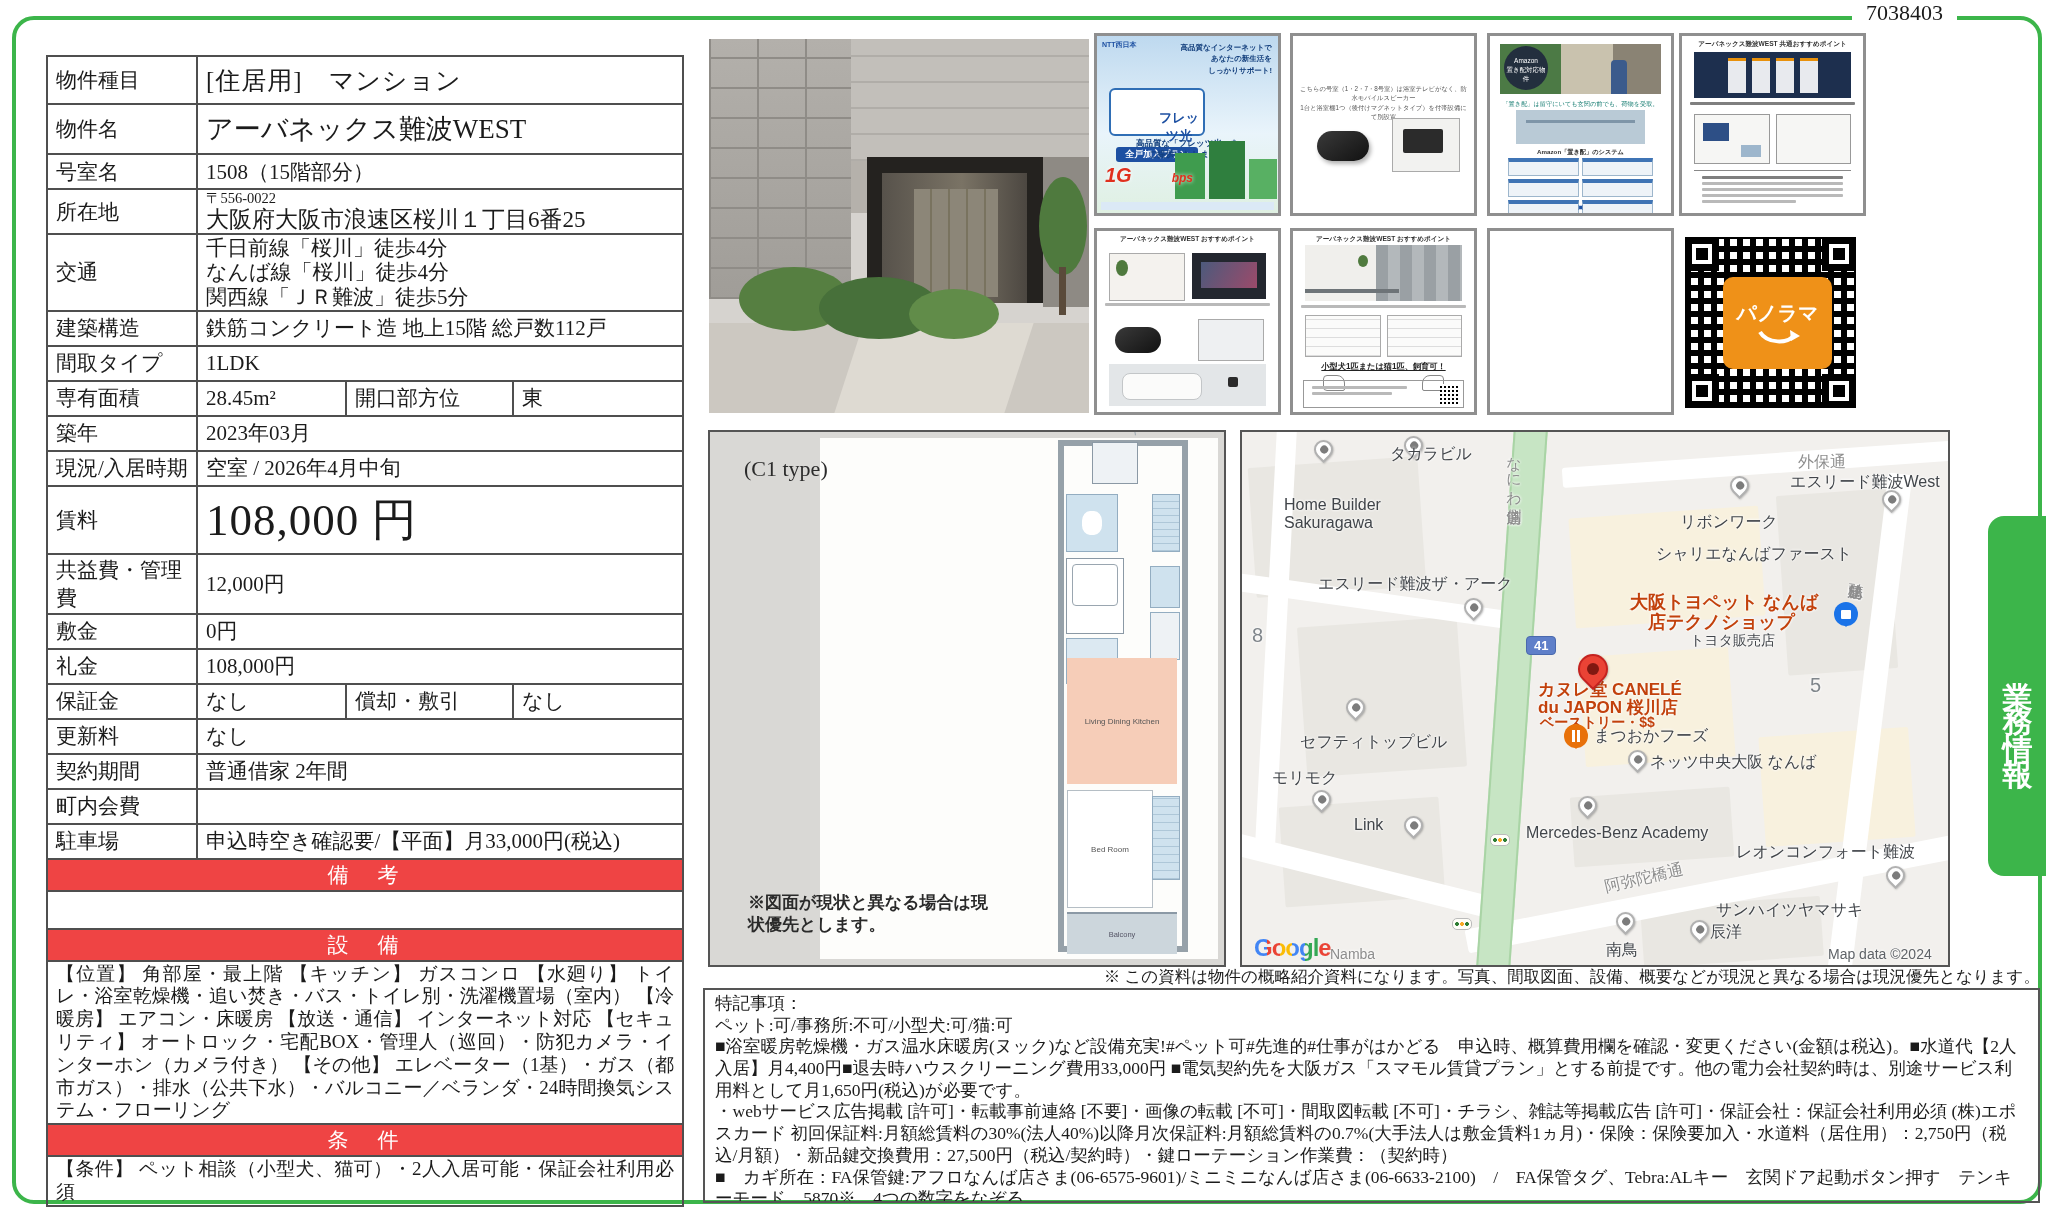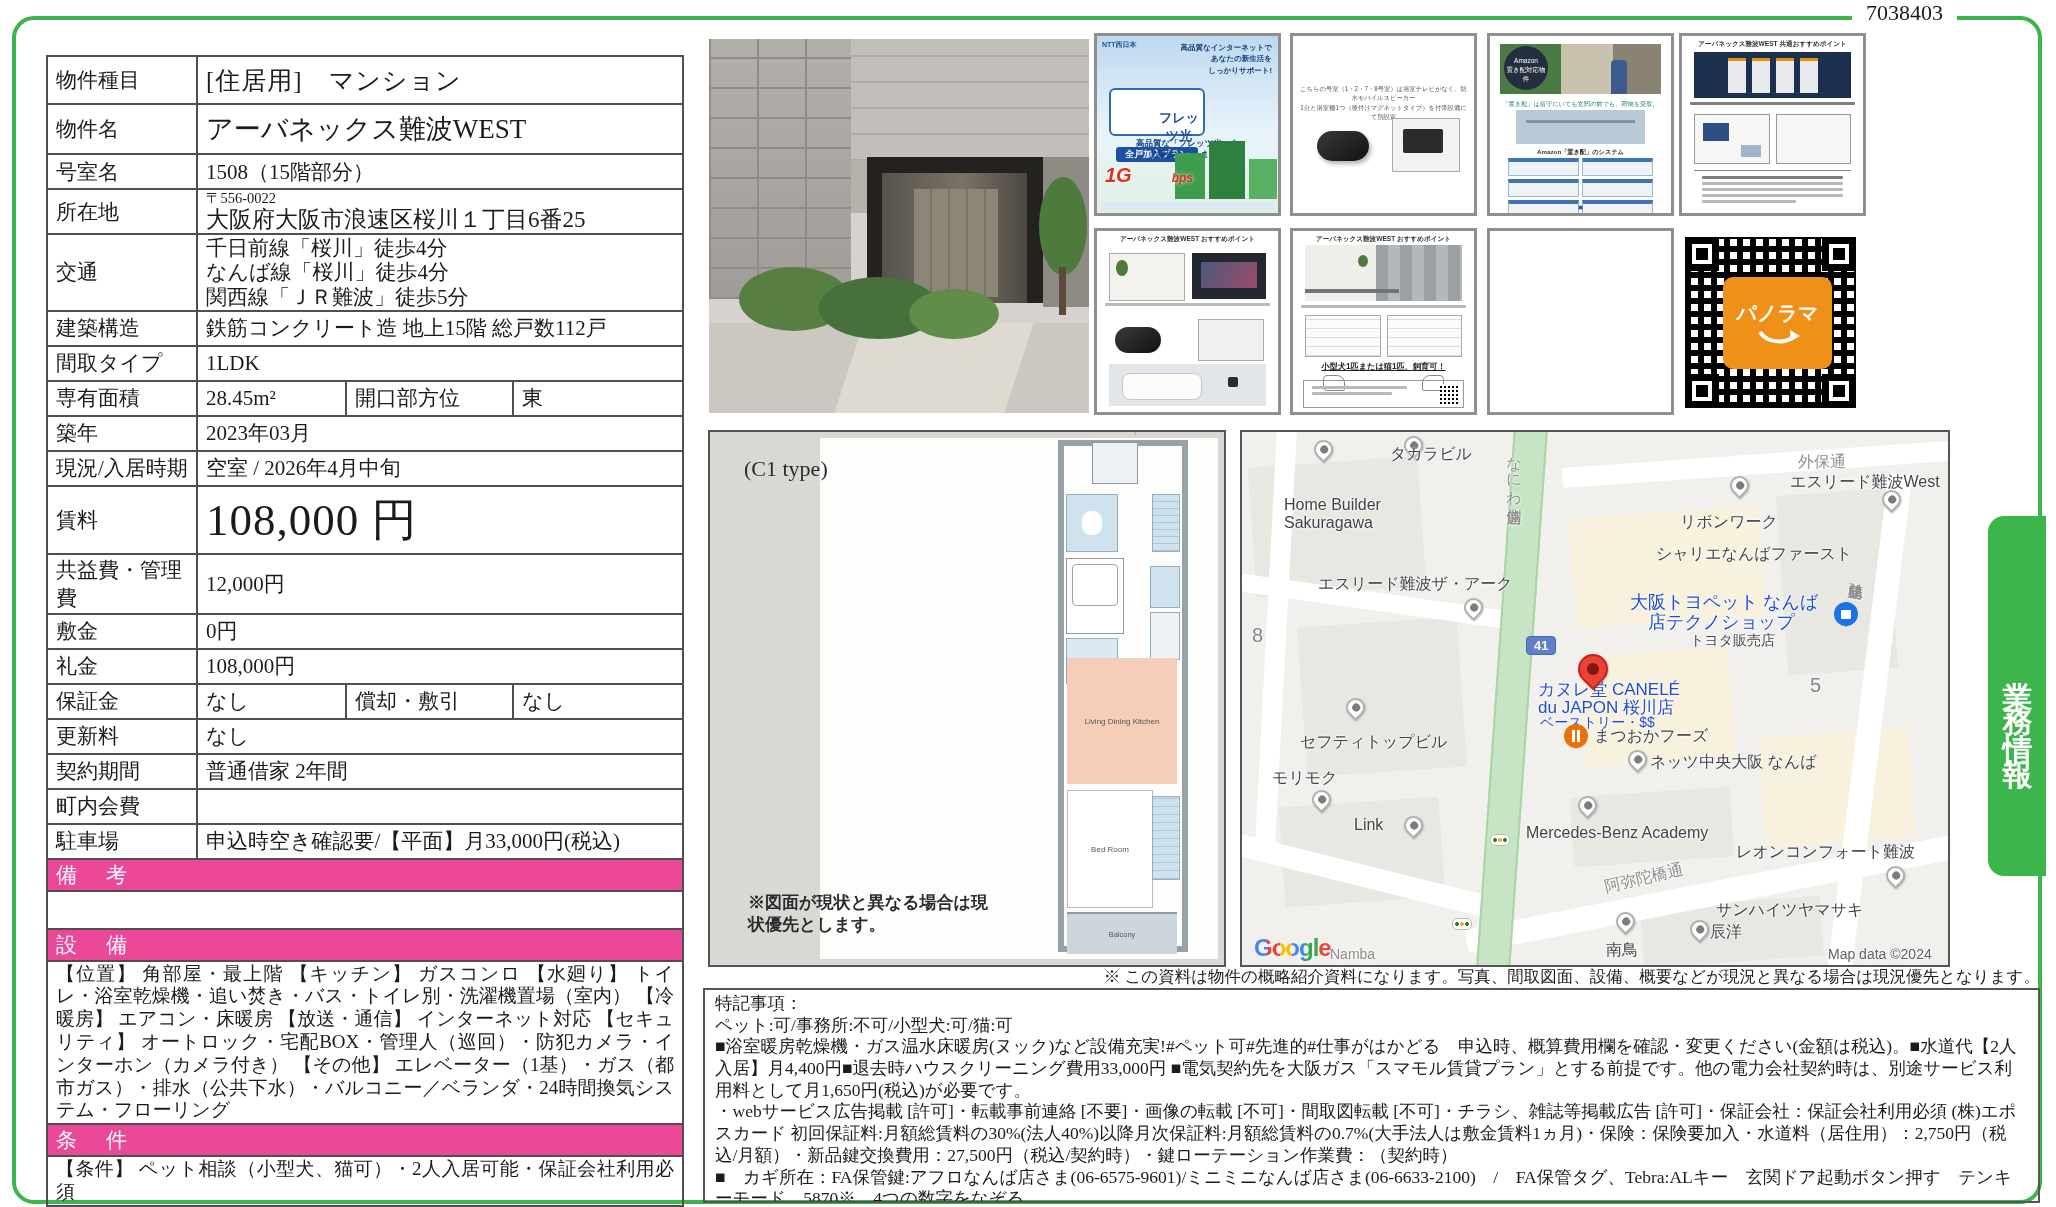--- a/index.html
+++ b/index.html
@@ -20,21 +20,21 @@
   table.spec td{border:2px solid #4f4f4f;padding:1px 8px;vertical-align:middle;overflow:hidden;}
   td.lbl{font-size:21px;}
   .row-type td{height:44px;} .big1{font-size:25px;letter-spacing:1px;}
   .row-name td{height:46px;} .big2{font-size:27px;}
   .row-std td{height:31px;}
   .postal{font-size:14.5px;line-height:1.1;}
   .addr{font-size:23px;line-height:1.1;}
   .row-access div{font-size:21px;line-height:1.15;}
   .row-rent td{height:64px;}
   .rentval{font-size:45px;letter-spacing:1px;padding-left:10px;}
-  td.sec{background:#ec4899;color:#fff;text-align:left;font-size:21px;height:27px;
+  td.sec{background:#ef4444;color:#fff;text-align:center;font-size:21px;height:27px;
          letter-spacing:4px;padding:0;}
   .row-remarks td{height:34px;}
   td.eqp{font-size:19px;line-height:1.2;text-align:justify;padding:4px 8px;}
   
   .photo{position:absolute;left:709px;top:39px;width:380px;height:374px;background:#d6d3cf;overflow:hidden;}
   .ph-facade{position:absolute;left:0;top:0;width:142px;height:260px;
      background:repeating-linear-gradient(0deg,#8f8c87 0 2px,transparent 2px 30px),
                 repeating-linear-gradient(90deg,#8f8c87 0 2px,transparent 2px 48px),
                 linear-gradient(180deg,#b3b0ab,#a09d98);}
   .ph-upper{position:absolute;left:142px;top:0;width:238px;height:122px;
@@ -187,21 +187,21 @@
        box-sizing:border-box;background:#f2f0ed;overflow:hidden;font-family:"Liberation Sans",sans-serif;}
   .blk{position:absolute;background:#e9e7e2;border-radius:2px;transform:rotate(-4deg);}
   .blk.c{background:#f8f1de;}
   .rd{position:absolute;background:#fff;border-radius:3px;}
   .rd-green{position:absolute;left:252px;top:-24px;width:30px;height:610px;background:#c7e5c4;
             border-left:2px solid #a9d4a5;border-right:2px solid #a9d4a5;transform:rotate(4deg);}
   .maplabel{position:absolute;color:#41454a;font-size:16px;white-space:nowrap;
             text-shadow:0 0 3px #fff,0 0 3px #fff;}
   .maplabel.sm{font-size:14px;}
   .maplabel.gray{color:#8d8d8d;}
-  .maplabel.orange{color:#1d4ed8;}
+  .maplabel.orange{color:#c2410c;font-weight:bold;}
   .maplabel.blocknum{color:#80868b;font-size:20px;}
   .pin{position:absolute;width:15px;height:15px;background:#fff;border:2px solid #b1b1b1;
        border-radius:50% 50% 50% 0;transform:rotate(-45deg);box-shadow:0 1px 2px rgba(0,0,0,.25);}
   .pin:after{content:"";position:absolute;inset:3.5px;background:#7c7c7c;border-radius:50%;}
   .pin.red{width:26px;height:26px;background:#ea4335;border-color:#c5221f;z-index:3;}
   .pin.red:after{inset:7px;background:#801811;}
   .poi{position:absolute;width:24px;height:24px;border-radius:50%;z-index:2;}
   .poi:before{content:"";position:absolute;left:7px;top:20px;border:5px solid transparent;}
   .poi.shop{background:#1a73e8;}
   .poi.shop:before{border-top-color:#1a73e8;}

